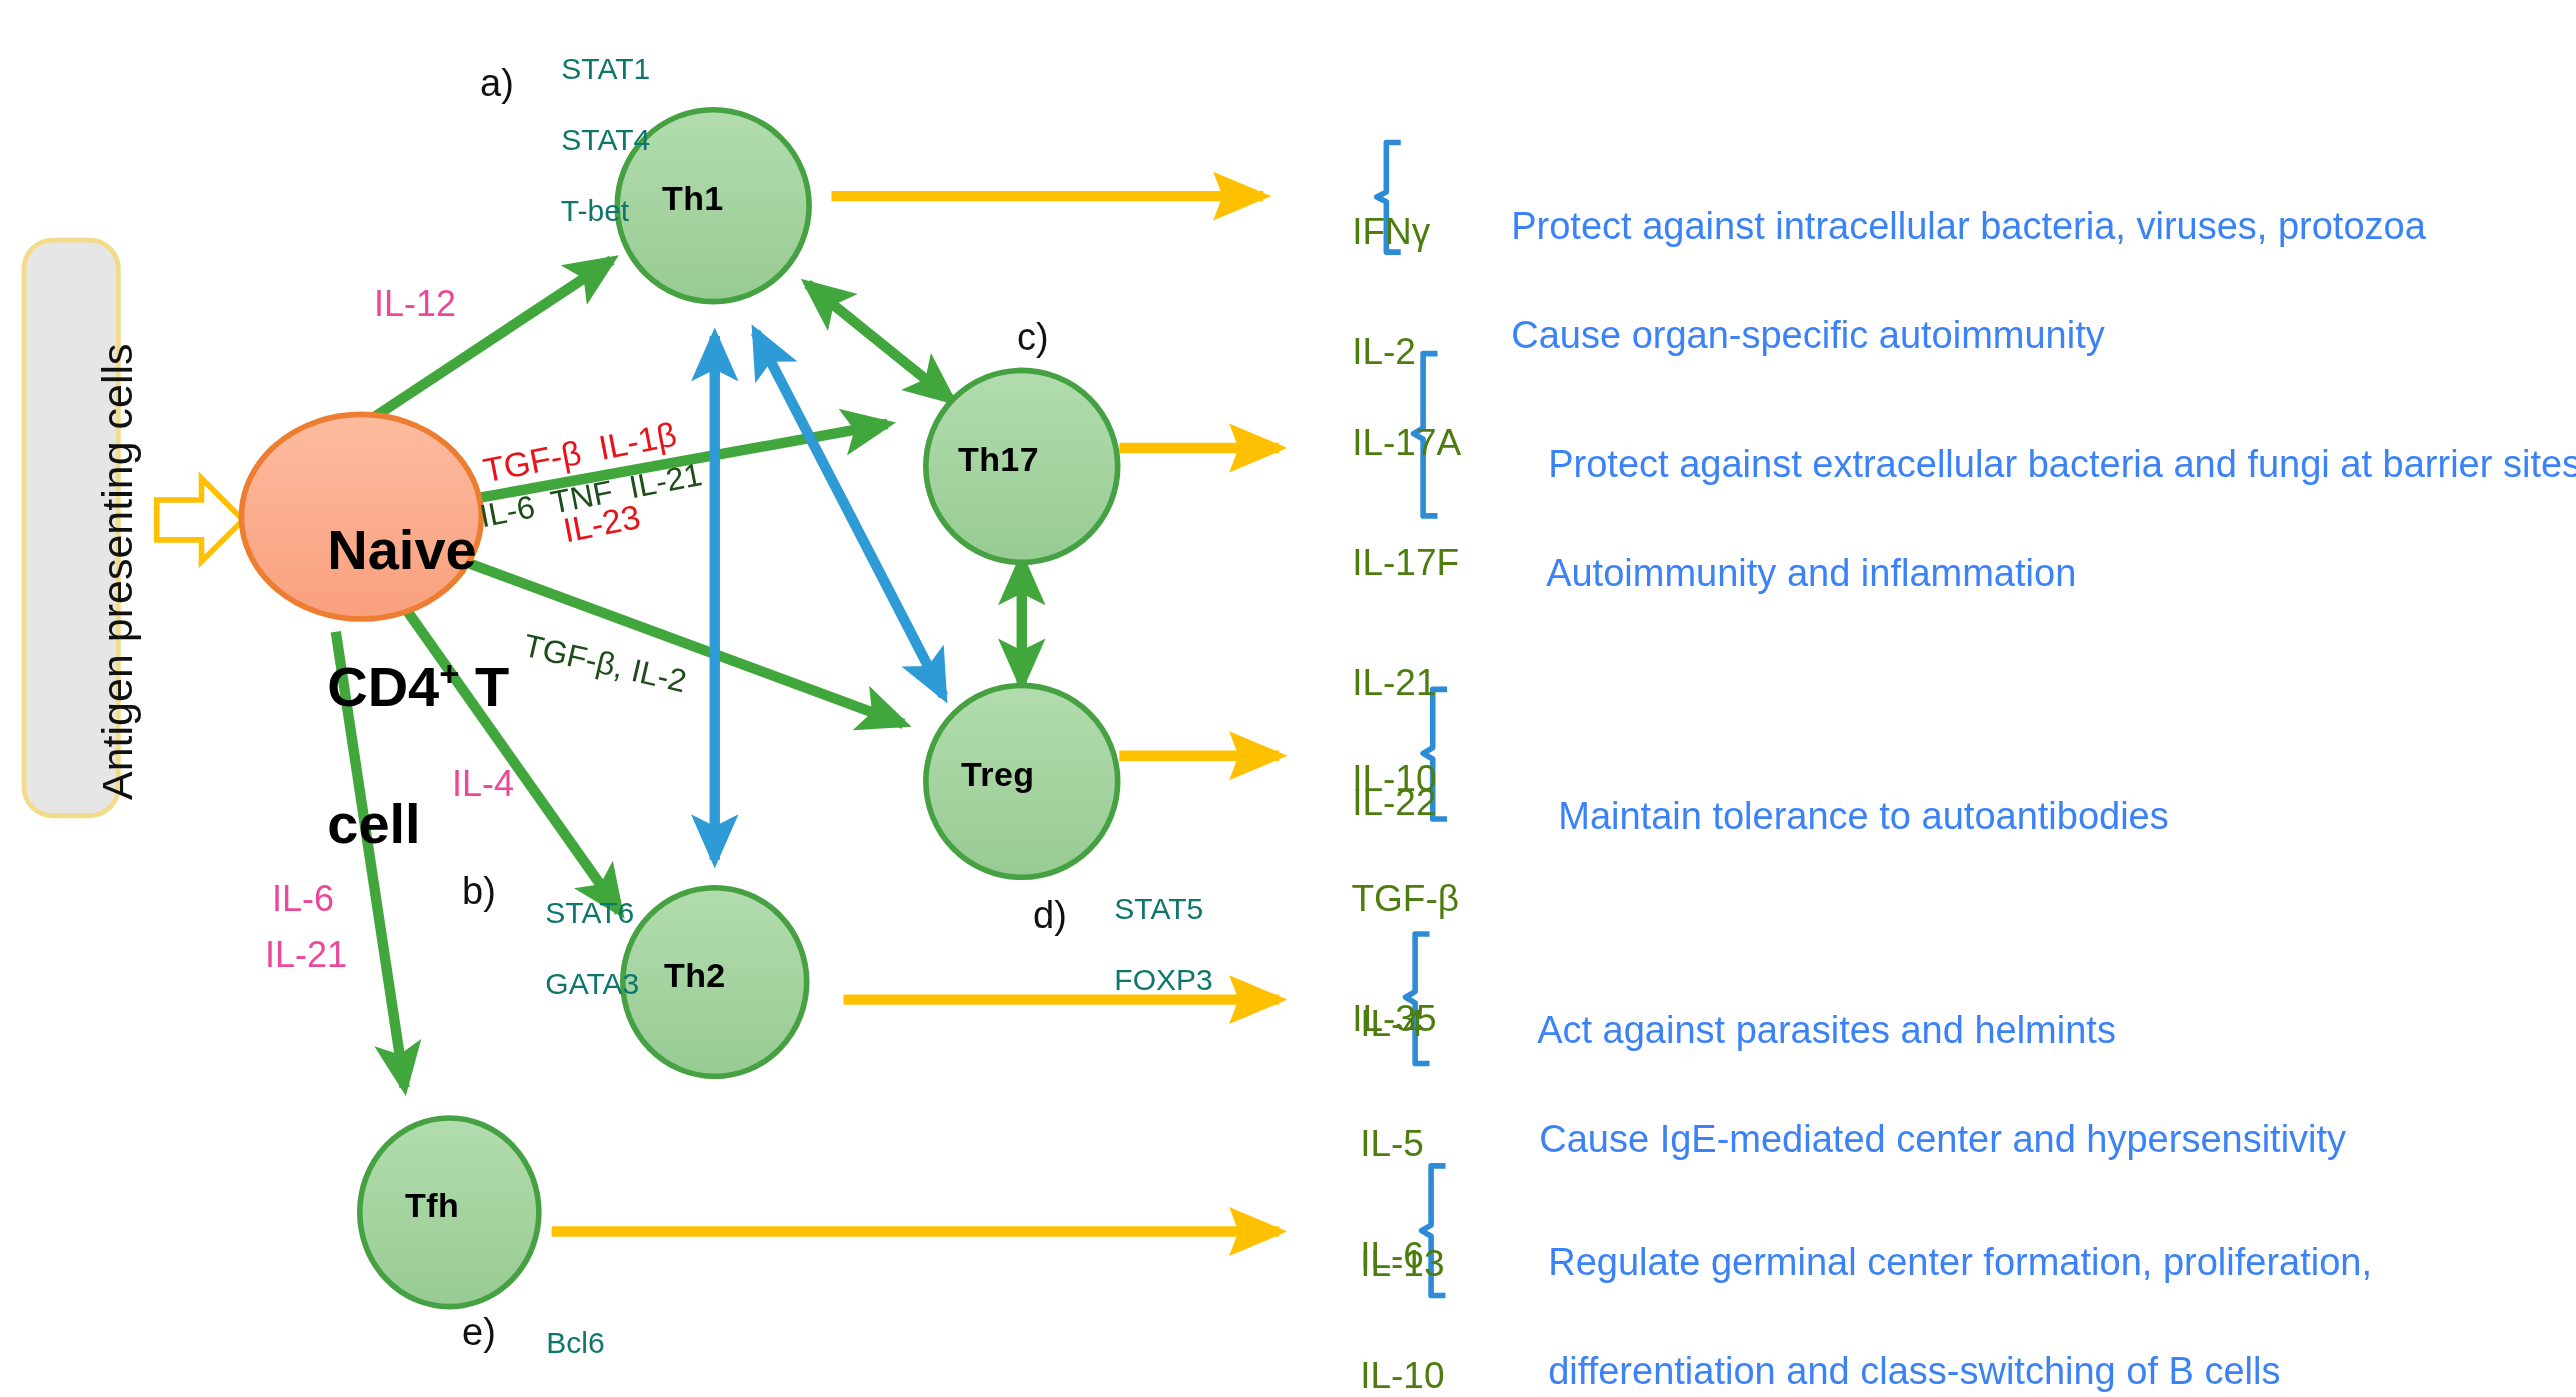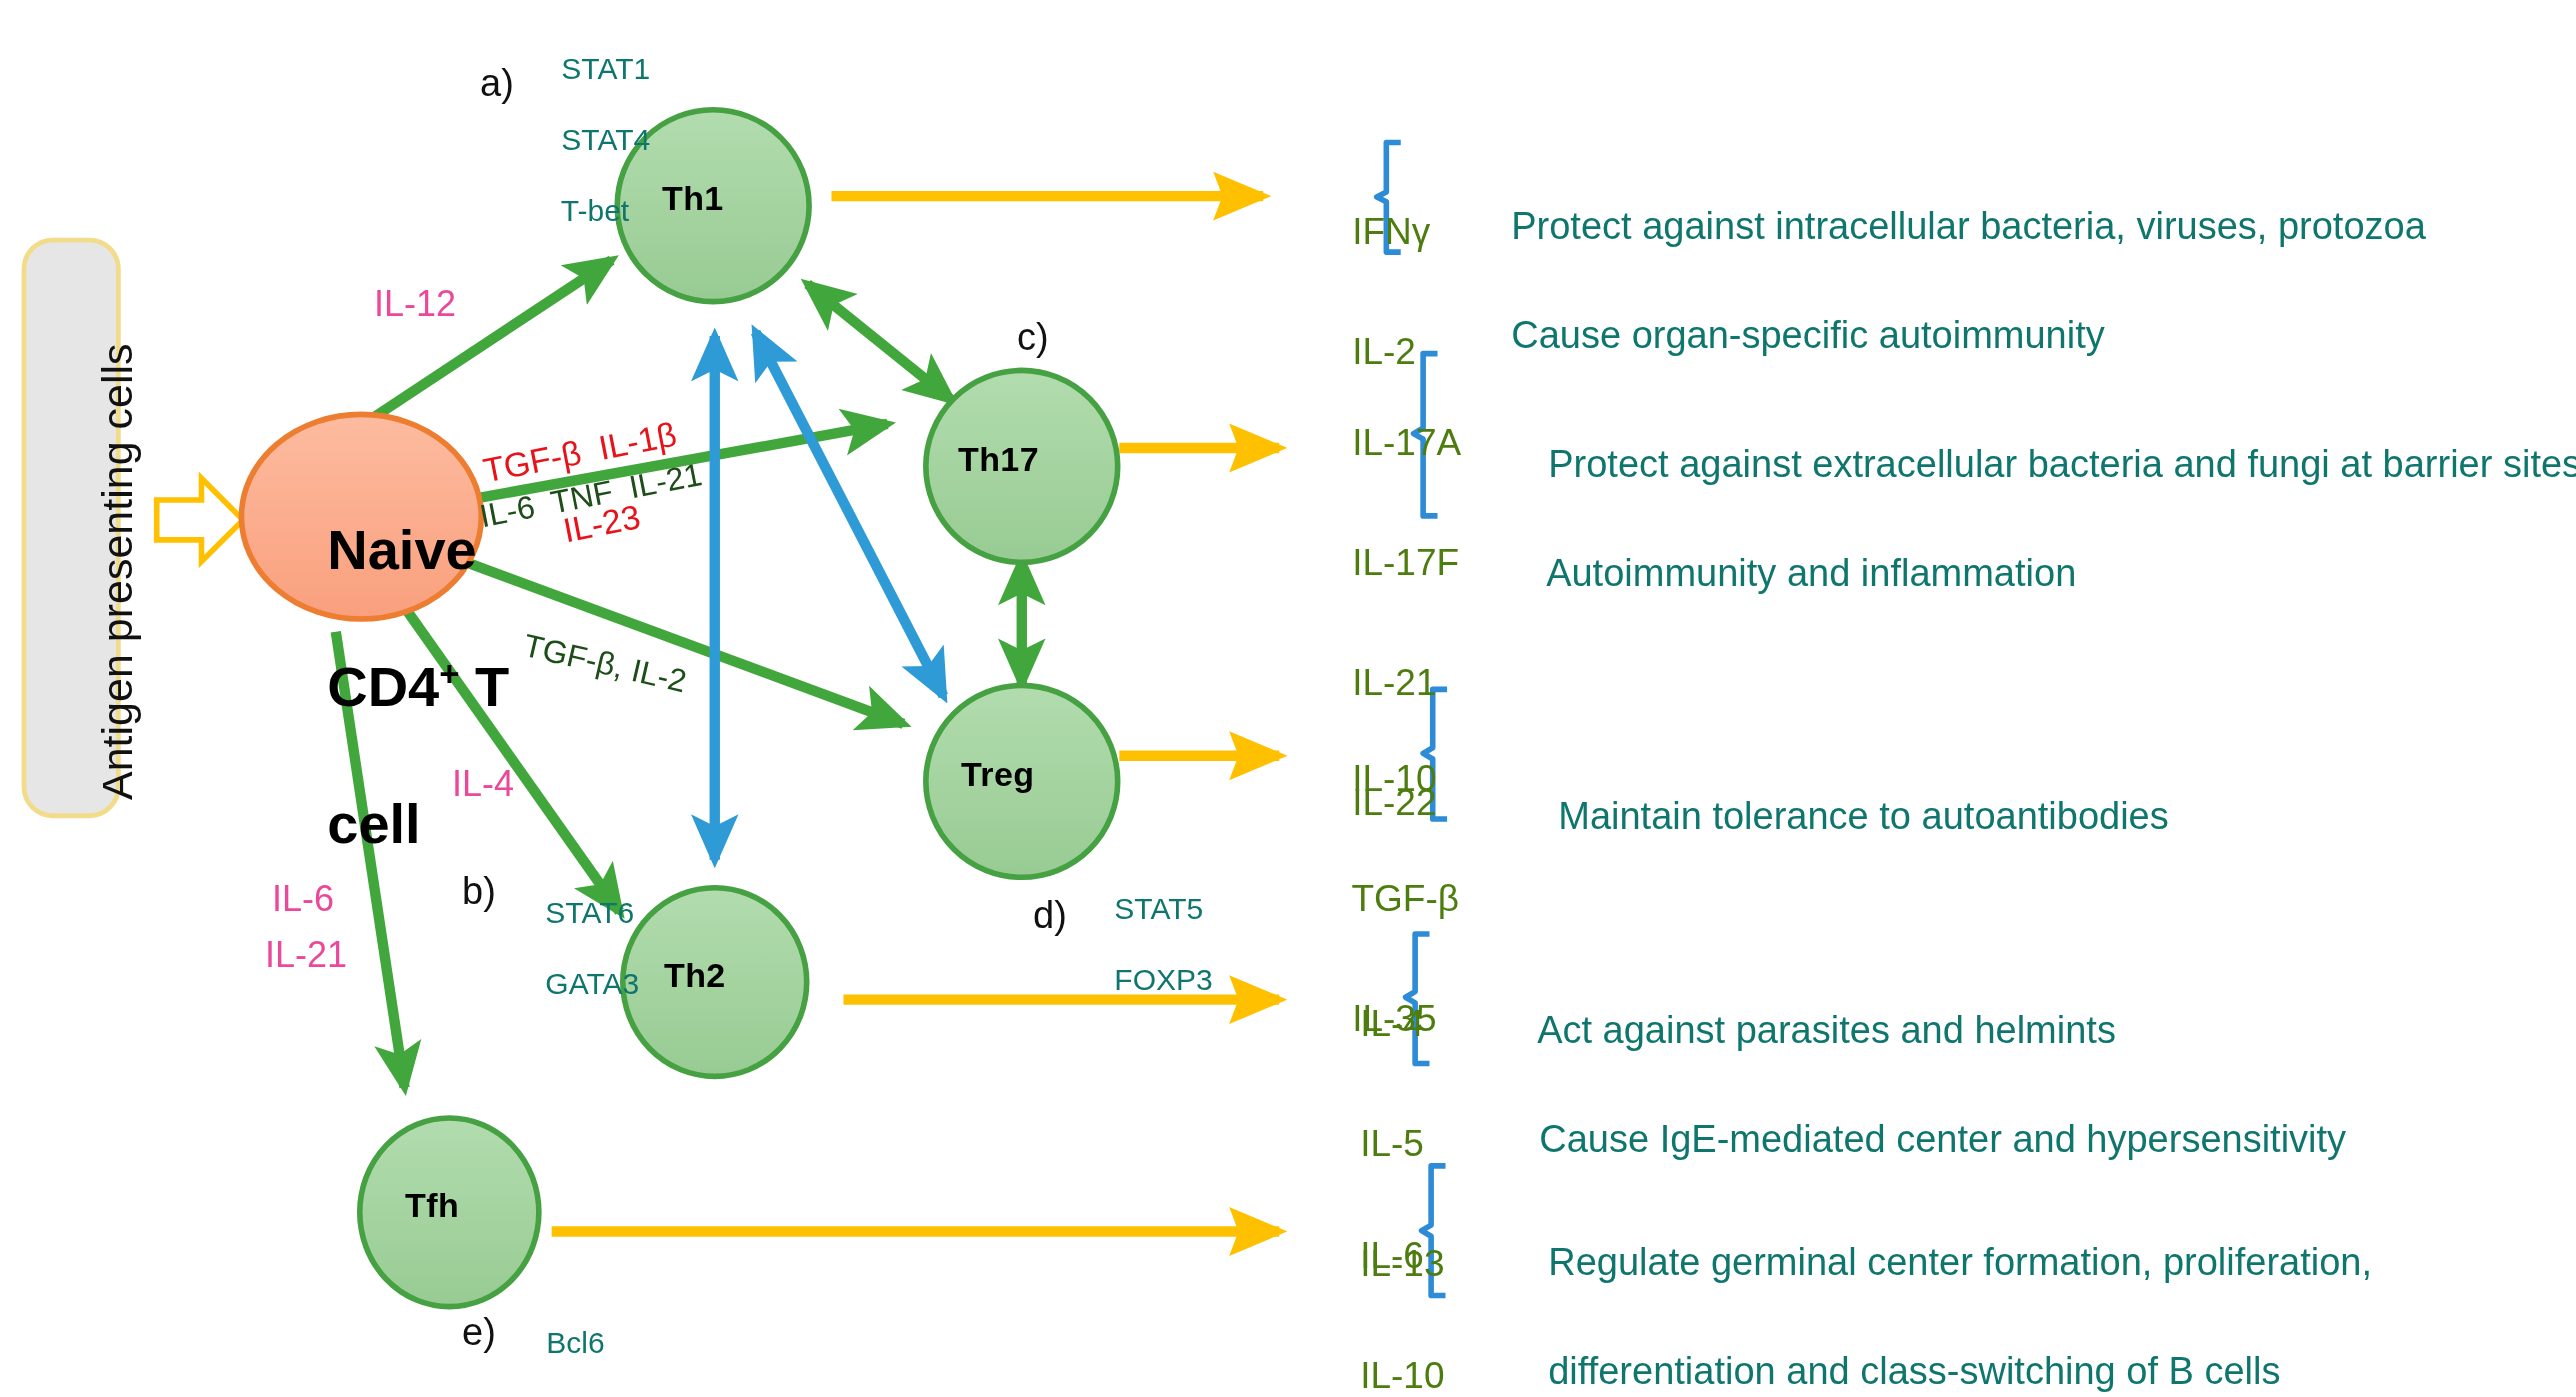--- a/index.html
+++ b/index.html
@@ -9,21 +9,21 @@
   .txt{position:absolute;white-space:pre;line-height:1.12;}
   .cellname{font-weight:bold;color:#000;font-size:34px;letter-spacing:0.4px;}
   .naivename{font-weight:bold;color:#000;font-size:56px;line-height:1.22;}
   .apc-label{font-size:43px;color:#111;transform-origin:0 0;}
   .tf{font-size:30px;color:#0f766e;line-height:1.18;}
   .marker{font-size:38px;color:#111;}
   .red{color:#ec4899;font-size:36px;font-weight:400;}
   .dgreen{color:#1d4d18;font-size:32px;}
   .redslant{color:#e8131a;font-size:34px;}
   .cyto{font-size:37px;color:#4d7c0f;line-height:1.62;}
-  .desc{font-size:38px;color:#0f766e;line-height:1.44;font-stretch:condensed;}
+  .desc{font-size:38px;color:#3b82f6;line-height:1.44;font-stretch:condensed;}
   .rot{transform-origin:0 0;}
 </style>
 </head>
 <body>
 
 <div id="stage">
 
   <svg class="layer" viewBox="0 0 3222 1748">
     <defs>
       <linearGradient id="gradGreen" x1="0" y1="0" x2="0" y2="1">

